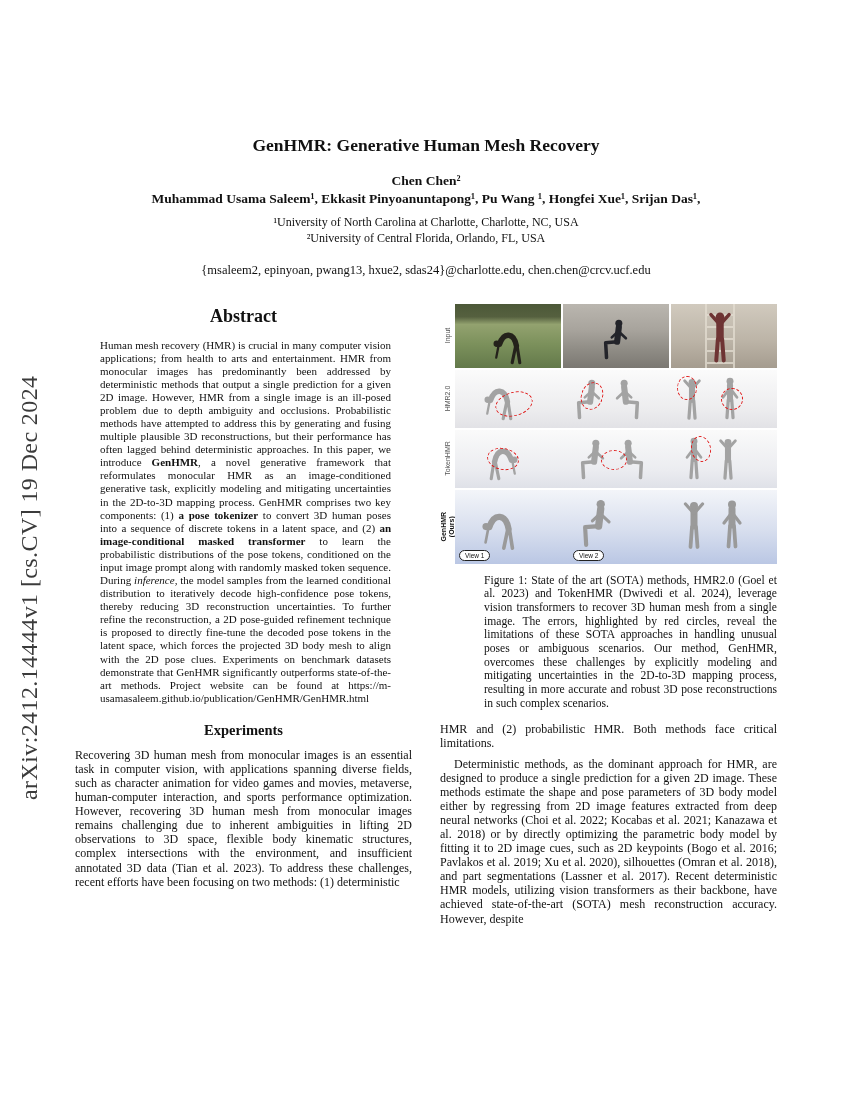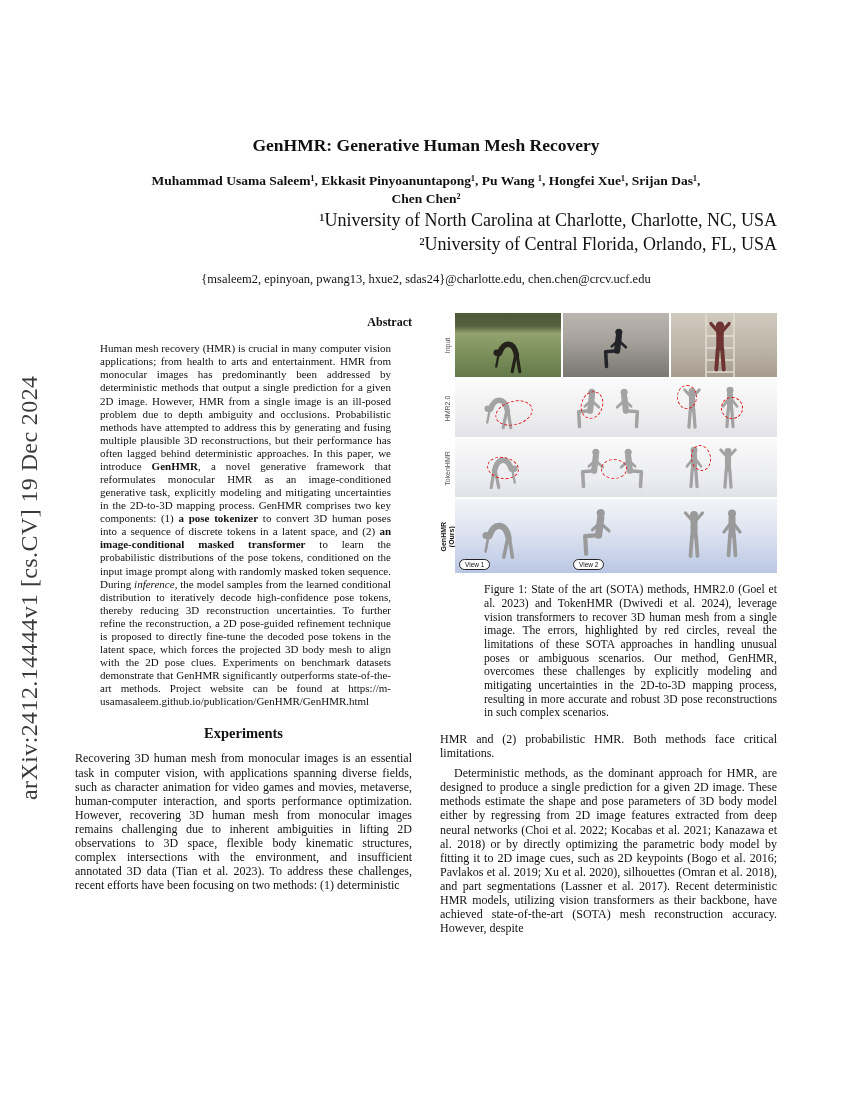--- a/index.html
+++ b/index.html
@@ -14,28 +14,28 @@
   .watermark {
     position:absolute; left:16px; top:800px;
     transform:rotate(-90deg); transform-origin:0 0;
     font-size:24px; color:#3b3b3b; white-space:nowrap; letter-spacing:0.4px;
   }
 
   
   .hdr { text-align:center; }
   .title { font-size:17.5px; font-weight:bold; margin:0 0 16px 0; }
   .authors { font-size:13.5px; font-weight:bold; line-height:1.35; }
-  .affils { font-size:18px; line-height:1.3; margin-top:1px;text-align:right; }
+  .affils { font-size:12px; line-height:1.3; margin-top:7px; }
   .emails { font-size:12.5px; margin-top:16px; }
 
   
   .columns { display:flex; gap:28px; margin-top:26px; align-items:flex-start; }
   .col { width:337px; }
 
-  .abstract-heading { text-align:right; font-size:12px; font-weight:bold; margin:2px 0 8px 0; }
+  .abstract-heading { text-align:center; font-size:18px; font-weight:bold; margin:2px 0 8px 0; }
   .abstract-body {
     font-size:11px; line-height:1.19; text-align:justify;
     margin:12px; padding:0 9px 0 13px;
   }
   .abstract-body .url { overflow-wrap:anywhere; }
   .section-heading { text-align:center; font-size:14.5px; font-weight:bold; margin:17px 0 9px 0; }
   .body-p { font-size:12px; line-height:1.175; text-align:justify; margin:0 0 6px 0; }
   .indent { text-indent:14px; }
 
   
@@ -109,22 +109,22 @@
   </defs>
 </svg>
 
 <div class="page">
 
   <div class="watermark">arXiv:2412.14444v1  [cs.CV]  19 Dec 2024</div>
 
   <div class="hdr">
     <h1 class="title">GenHMR: Generative Human Mesh Recovery</h1>
     <div class="authors">
+      <div>Chen Chen²</div>
       <div>Muhammad Usama Saleem¹, Ekkasit Pinyoanuntapong¹, Pu Wang ¹, Hongfei Xue¹, Srijan Das¹,</div>
-      <div>Chen Chen²</div>
     </div>
     <div class="affils">
       <div>¹University of North Carolina at Charlotte, Charlotte, NC, USA</div>
       <div>²University of Central Florida, Orlando, FL, USA</div>
     </div>
     <div class="emails">{msaleem2, epinyoan, pwang13, hxue2, sdas24}@charlotte.edu, chen.chen@crcv.ucf.edu</div>
   </div>
 
   <div class="columns">
 

